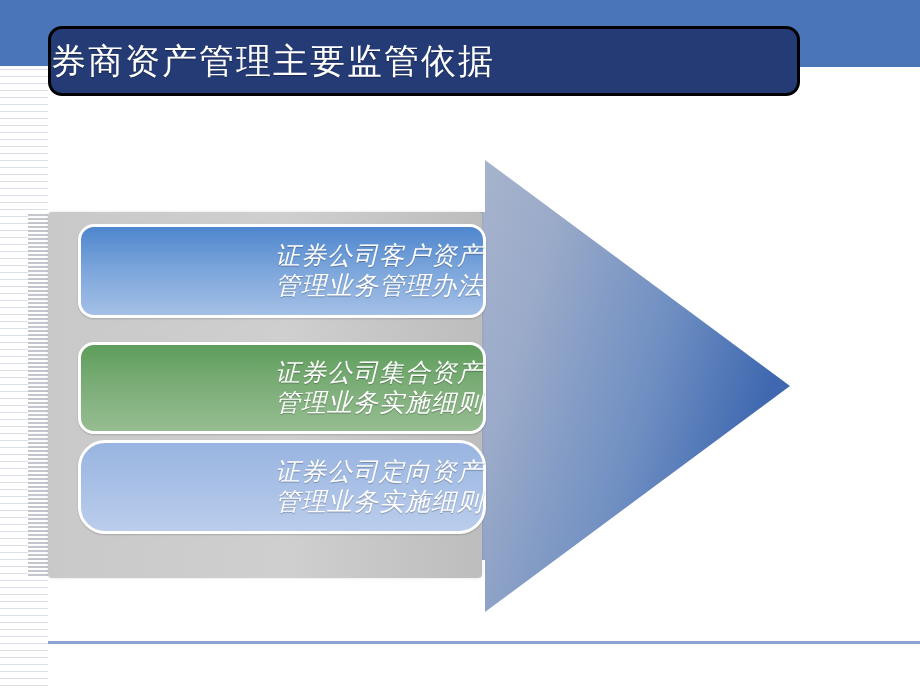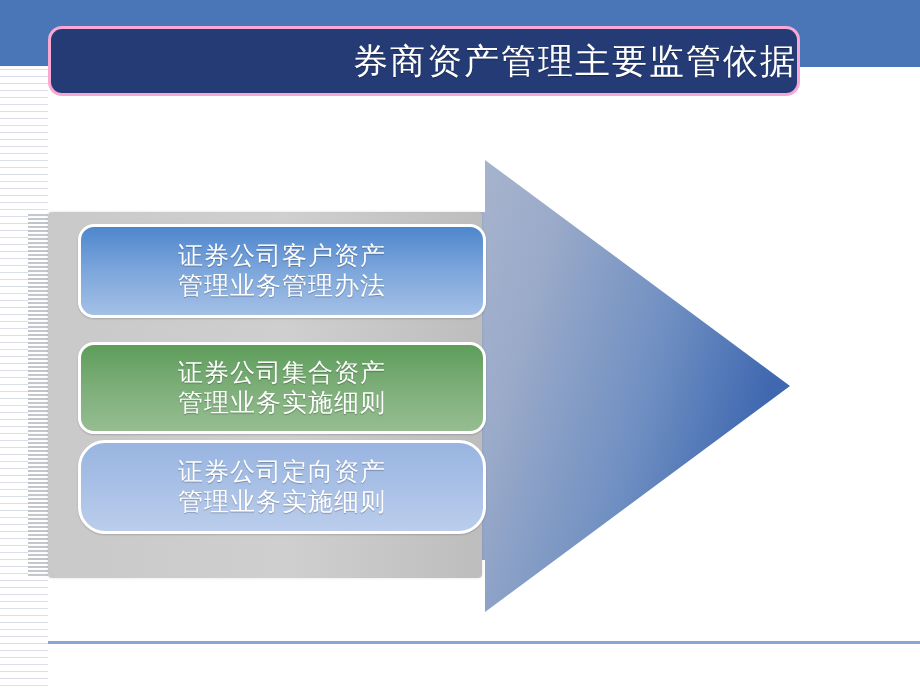--- a/index.html
+++ b/index.html
@@ -53,26 +53,26 @@
     width:920px; height:67px;
     background:#4a76b8;
   }
 
   
   .title-plate{
     position:absolute;
     left:48px; top:26px;
     width:752px; height:70px;
     background:#243b75;
-    border:3px solid #f9a8d4;
+    border:3px solid #000000;
     border-radius:14px;
     box-sizing:border-box;
     display:flex;
     align-items:center;
-    justify-content:flex-end;
+    justify-content:flex-start;
   }
   .title-text{
     color:#ffffff;
     font-size:35px;
     line-height:1;
     letter-spacing:2px;
     font-weight:400;
     white-space:nowrap;
     text-shadow:0 1px 1px rgba(0,0,0,0.35);
   }
@@ -98,22 +98,23 @@
   .box{
     position:absolute;
     left:78px;
     width:408px;
     height:94px;
     border:3px solid #ffffff;
     border-radius:16px;
     box-sizing:border-box;
     display:flex;
     align-items:center;
-    justify-content:center;
+    justify-content:flex-end;
     box-shadow:0 1px 2px rgba(0,0,0,0.18);
+    font-style:italic;
   }
   .box-1{ top:224px; background:linear-gradient(to bottom,#4e86cd 0%,#7ba5db 48%,#a4c0e6 100%); }
   .box-2{ top:342px; height:92px; background:linear-gradient(to bottom,#5d9d5a 0%,#7cae78 48%,#96bd91 100%); }
   .box-3{ top:440px; background:linear-gradient(to bottom,#98b4e0 0%,#a8c0e6 48%,#bbcdec 100%);border-radius:27px; }
 
   .box-label{
     color:#ffffff;
     font-size:25px;
     line-height:1.22;
     text-align:center;

